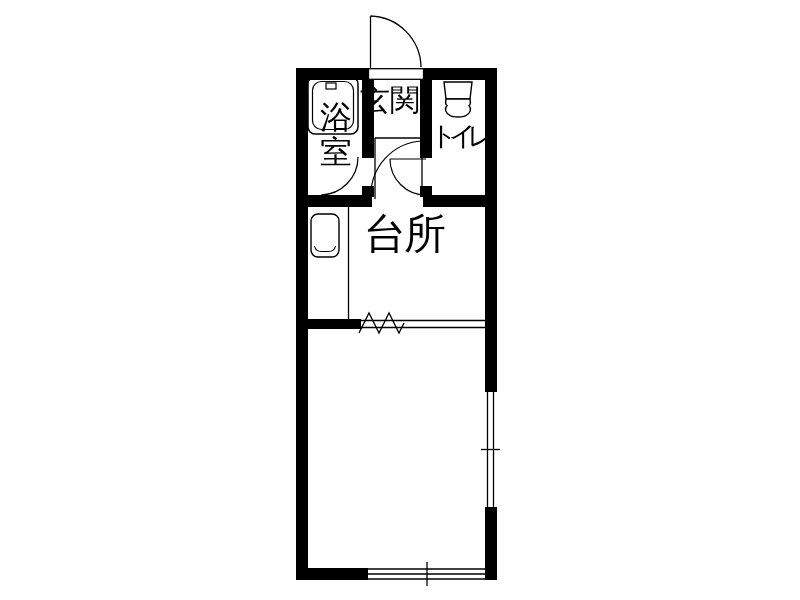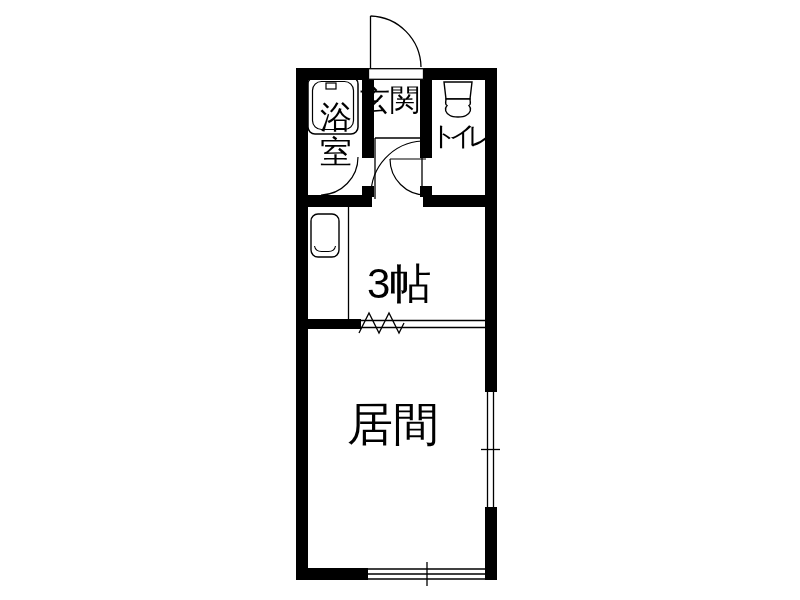--- a/index.html
+++ b/index.html
@@ -105,17 +105,16 @@
       </g>
     </g>
   </svg>
 
   <div class="room-label vertical" style="left:317px;top:100px;width:38px;font-size:32px;line-height:35px;">浴室</div>
 
   <div class="room-label" style="left:360px;top:84px;font-size:30px;">玄関</div>
 
   <div class="room-label" style="left:430px;top:122px;font-size:27px;letter-spacing:-9px;">トイレ</div>
 
-  <div class="room-label" style="left:367px;top:261px;font-size:42px;letter-spacing:-1px;">3帖</div>
+  <div class="room-label" style="left:364px;top:211px;font-size:42px;letter-spacing:-2px;">台所</div>
 
-  <div class="room-label" style="left:347px;top:400px;font-size:46px;">居間</div>
 
 </div>
 
 </body></html>

